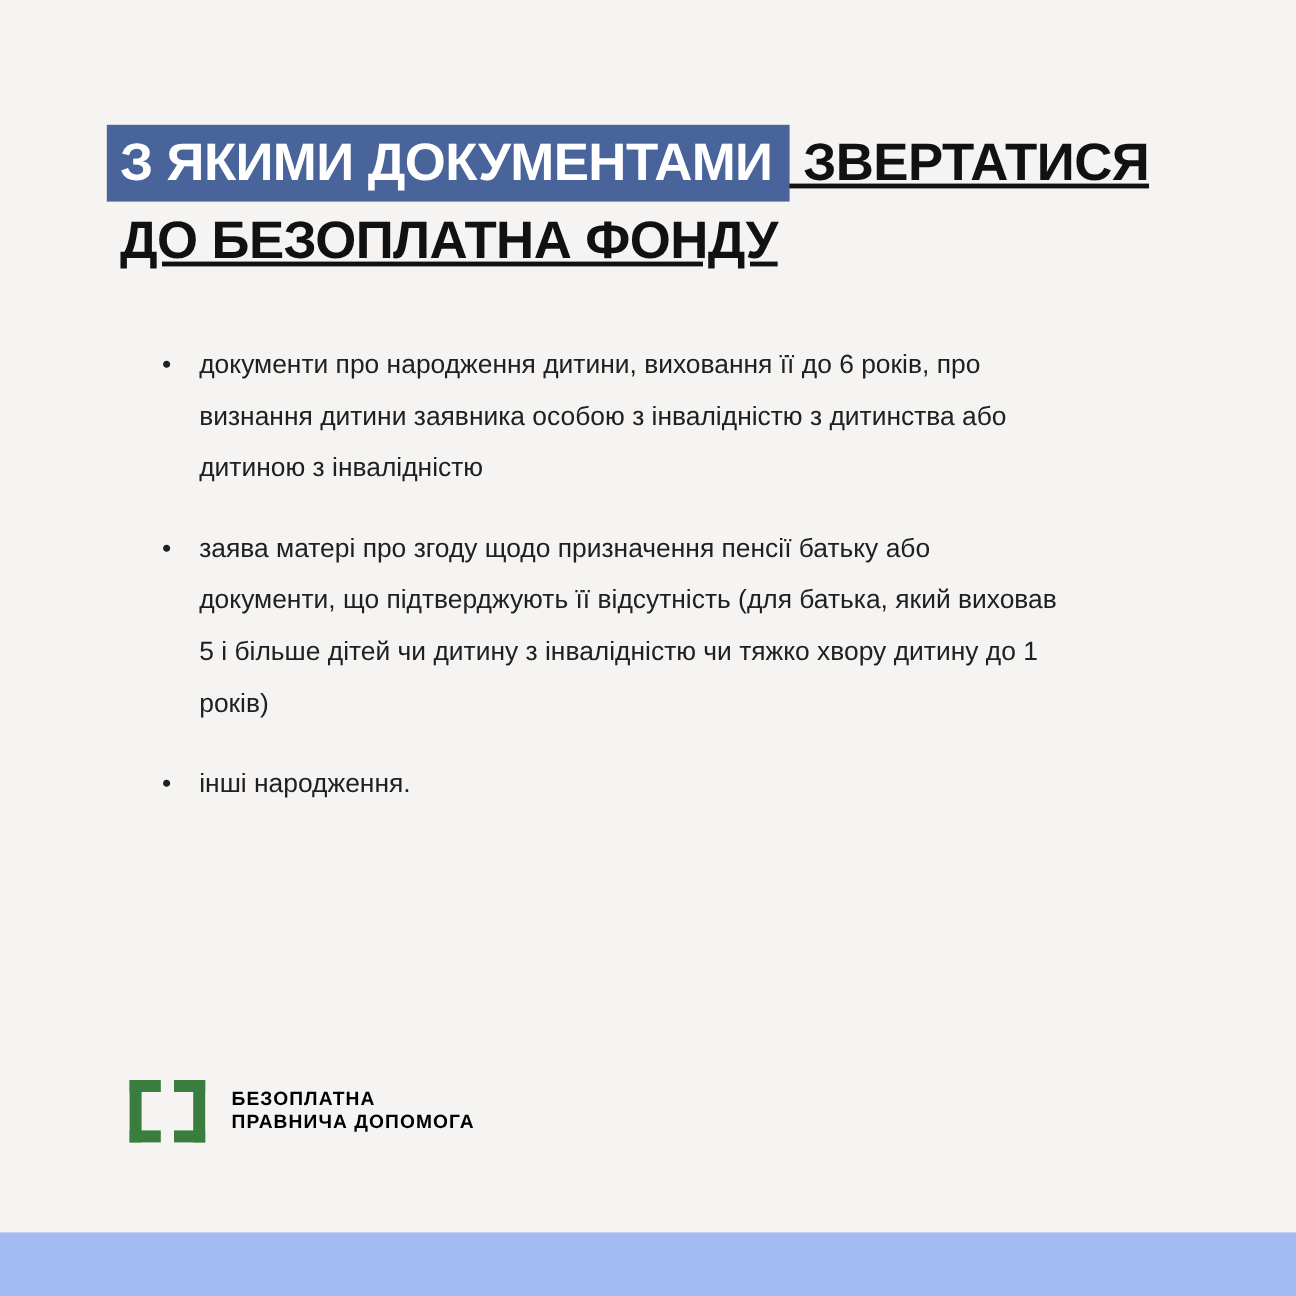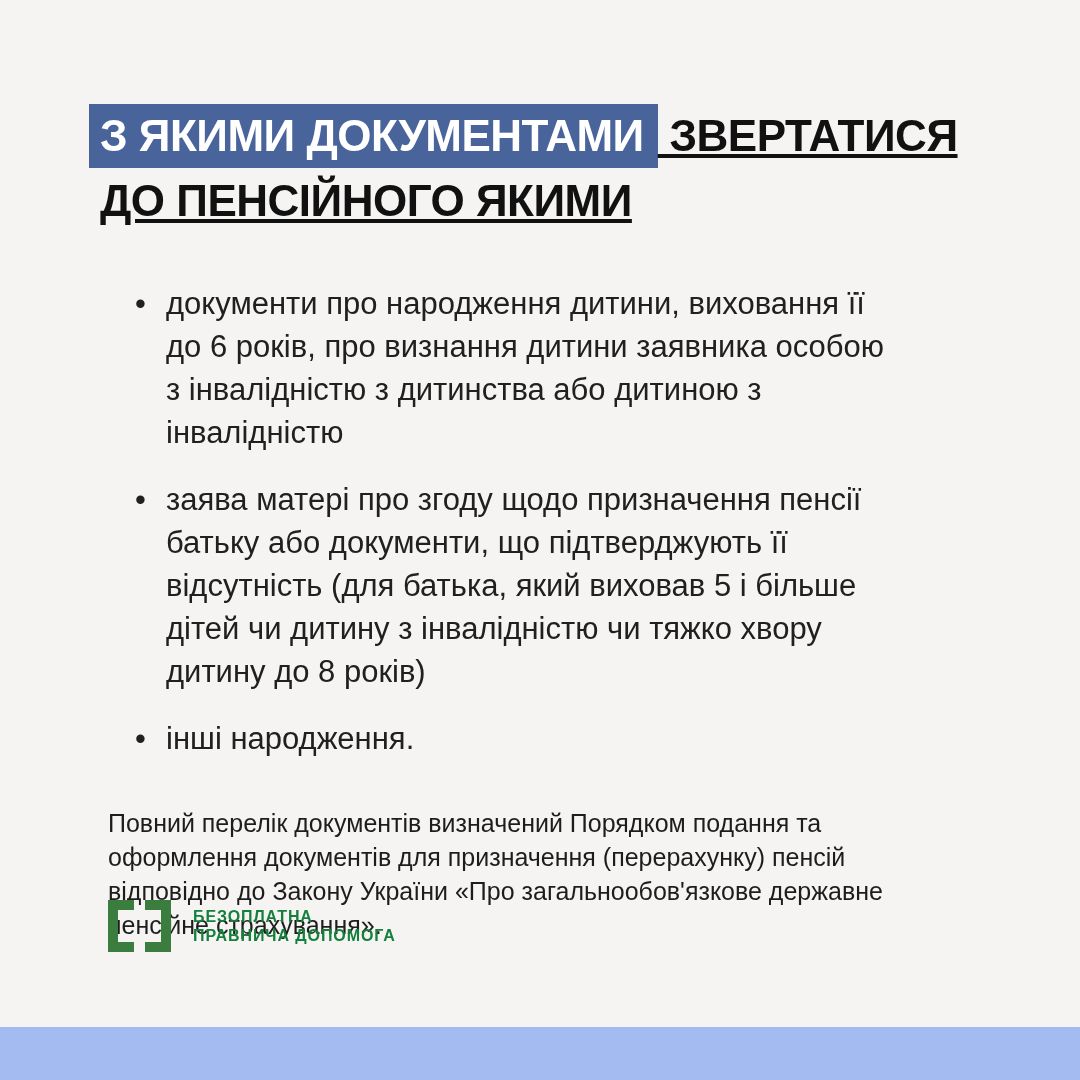--- a/index.html
+++ b/index.html
@@ -41,21 +41,21 @@
   .title .line2 {
     display: block;
     margin-top: 4px;
   }
   
   .bullets {
     margin: 52px 0 0 0;
     padding: 0 0 0 66px;
     width: 724px;
     list-style: none;
-    font-size: 31px;
+    font-size: 22px;
     line-height: 43px;
     color: #202020;
   }
   .bullets li {
     position: relative;
     margin-bottom: 24px;
   }
   .bullets li::before {
     content: "\2022";
     position: absolute;
@@ -90,50 +90,49 @@
     border: 10px solid #3a7d3e;
   }
   .bracket.left  { border-right: none; }
   .bracket.right { border-left: none; margin-left: 11px; }
   .logo-text {
     margin-left: 22px;
     font-weight: bold;
     font-size: 16px;
     line-height: 19px;
     letter-spacing: 0.9px;
-    color: #15803d;
+    color: #000000;
     text-transform: uppercase;
   }
   
   .footer-bar {
     position: absolute;
     left: 0;
     bottom: 0;
     width: 1080px;
     height: 53px;
     background: #a4bbf1;
   }
 </style>
 </head>
 <body>
 
 <div class="content">
 
   <h1 class="title">
     <span class="line1"><span class="highlight">З ЯКИМИ ДОКУМЕНТАМИ</span><span> ЗВЕРТАТИСЯ</span></span>
-    <span class="line2">ДО ПЕНСІЙНОГО ЯКИМИ</span>
+    <span class="line2">ДО БЕЗОПЛАТНА ФОНДУ</span>
   </h1>
 
   <ul class="bullets">
     <li>документи про народження дитини, виховання її до 6 років, про визнання дитини заявника особою з інвалідністю з дитинства або дитиною з інвалідністю</li>
-    <li>заява матері про згоду щодо призначення пенсії батьку або документи, що підтверджують її відсутність (для батька, який виховав 5 і більше дітей чи дитину з інвалідністю чи тяжко хвору дитину до 8 років)</li>
+    <li>заява матері про згоду щодо призначення пенсії батьку або документи, що підтверджують її відсутність (для батька, який виховав 5 і більше дітей чи дитину з інвалідністю чи тяжко хвору дитину до 1 років)</li>
     <li>інші народження.</li>
   </ul>
 
-  <p class="footnote">Повний перелік документів визначений Порядком подання та оформлення документів для призначення (перерахунку) пенсій відповідно до Закону України «Про загальнообов'язкове державне пенсійне страхування».</p>
 
 </div>
 
 <div class="logo">
   <span class="logo-mark">
     <span class="bracket left"></span>
     <span class="bracket right"></span>
   </span>
   <span class="logo-text">
     <span>БЕЗОПЛАТНА</span><br>

